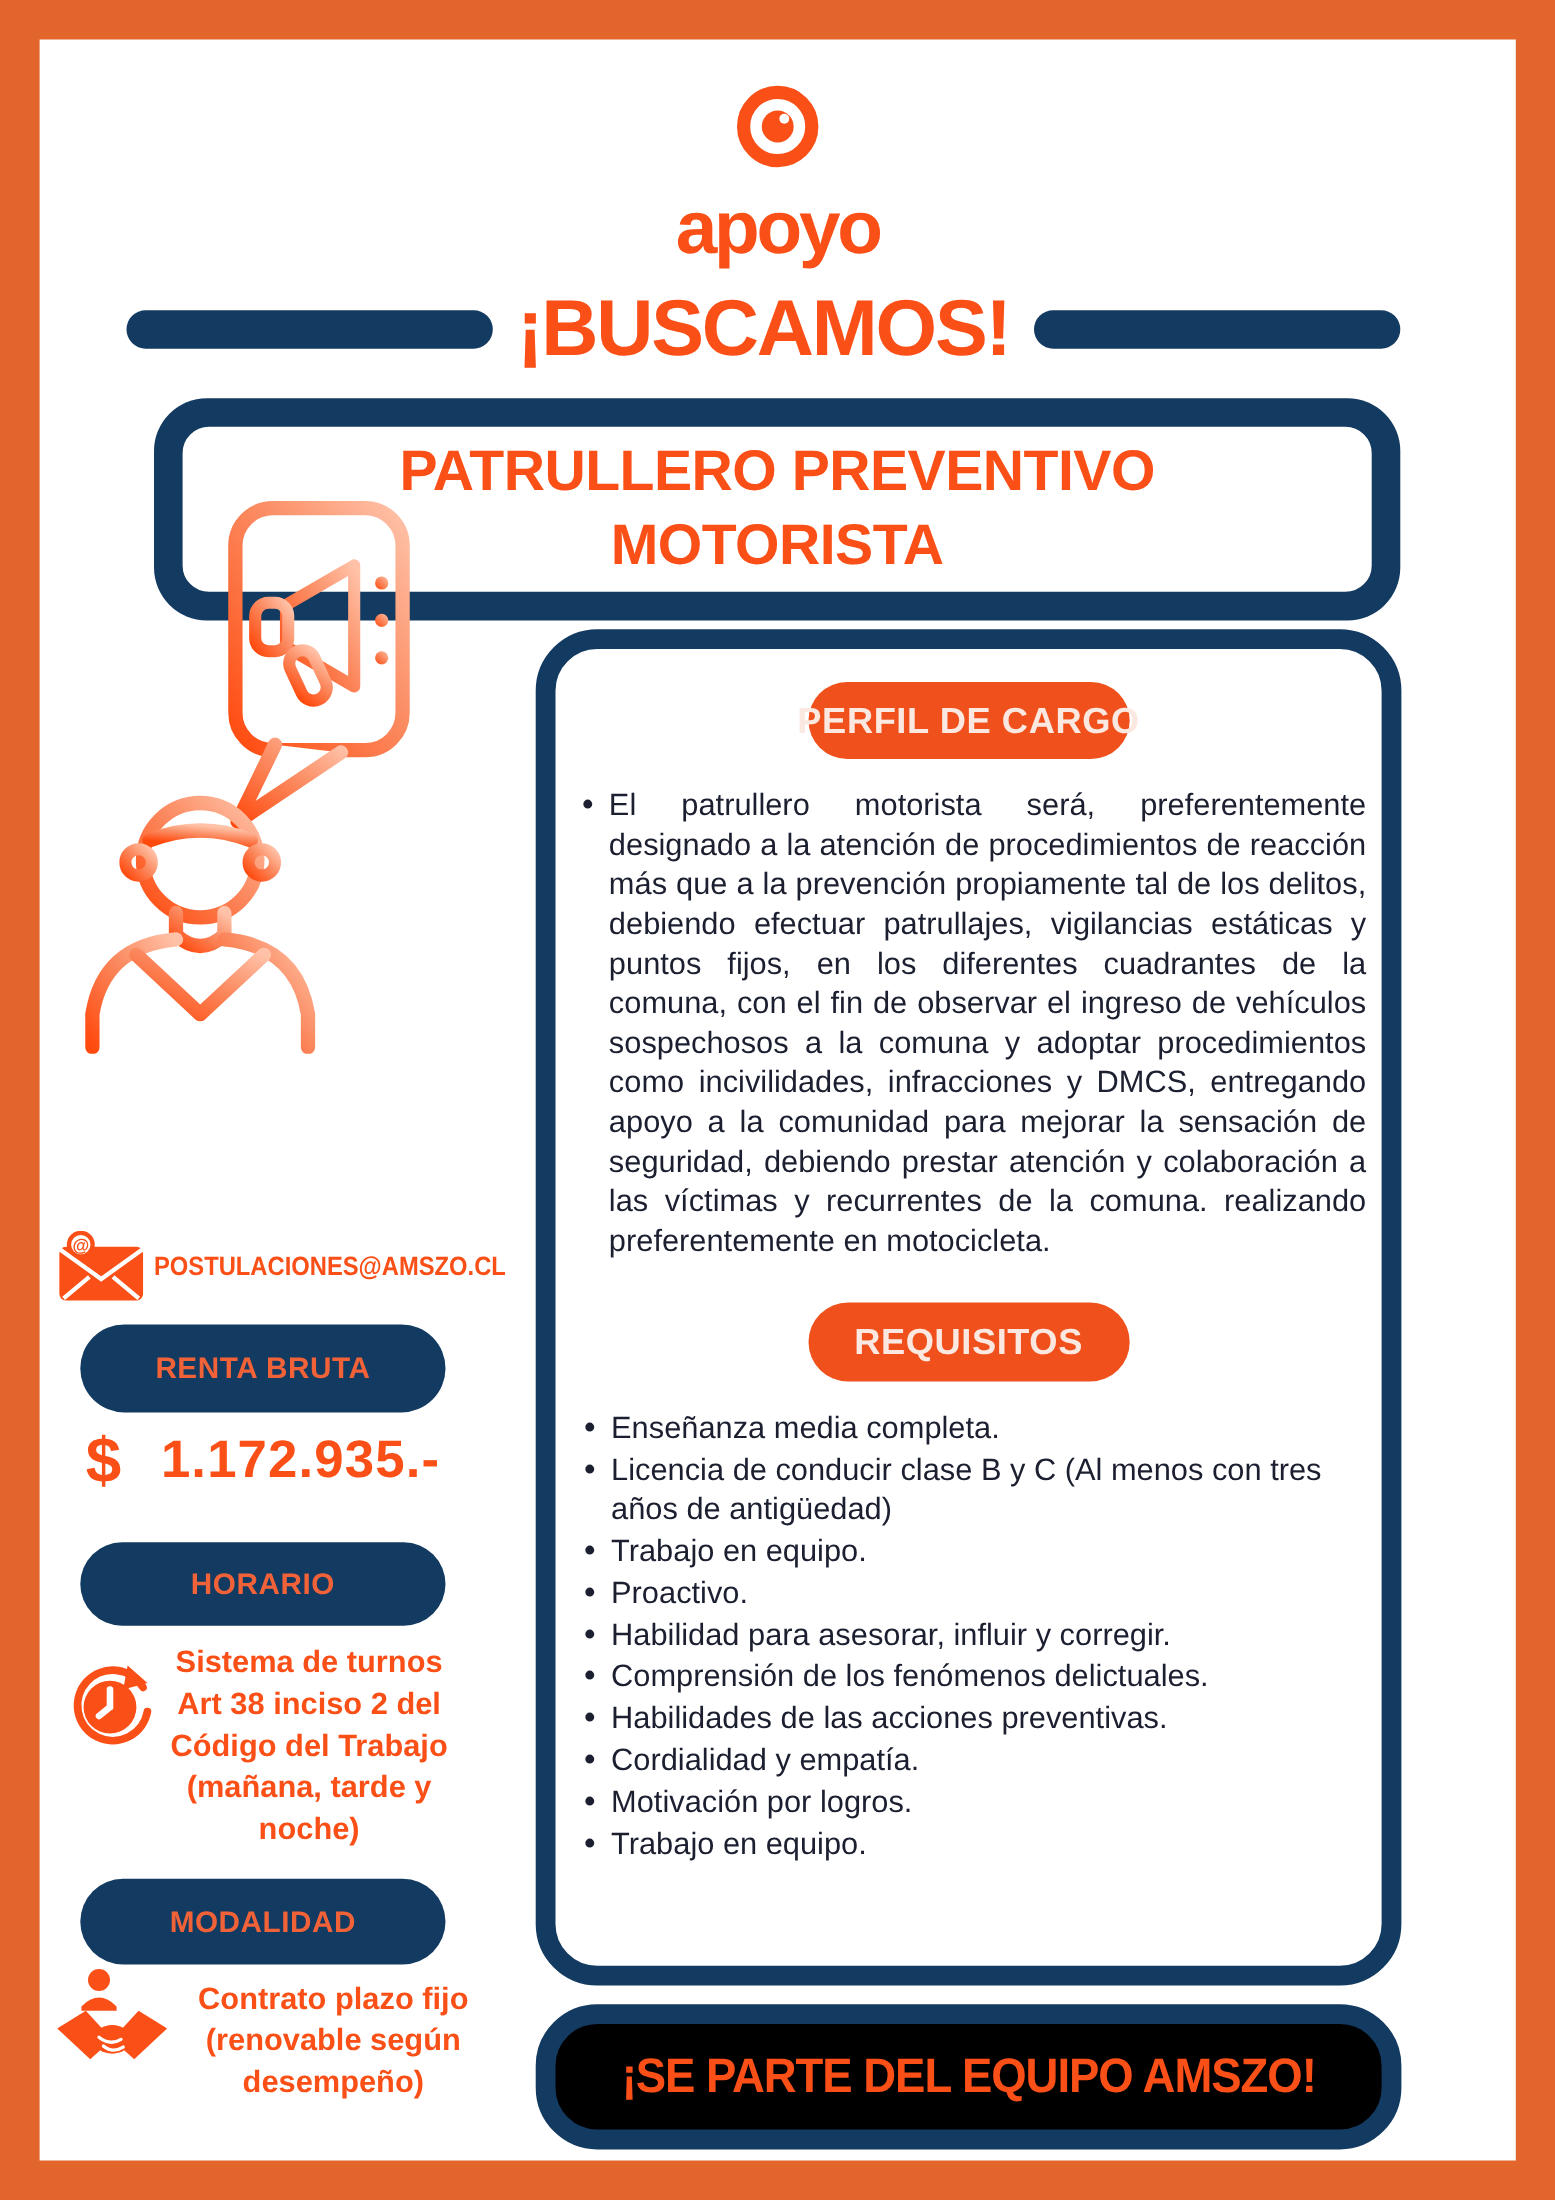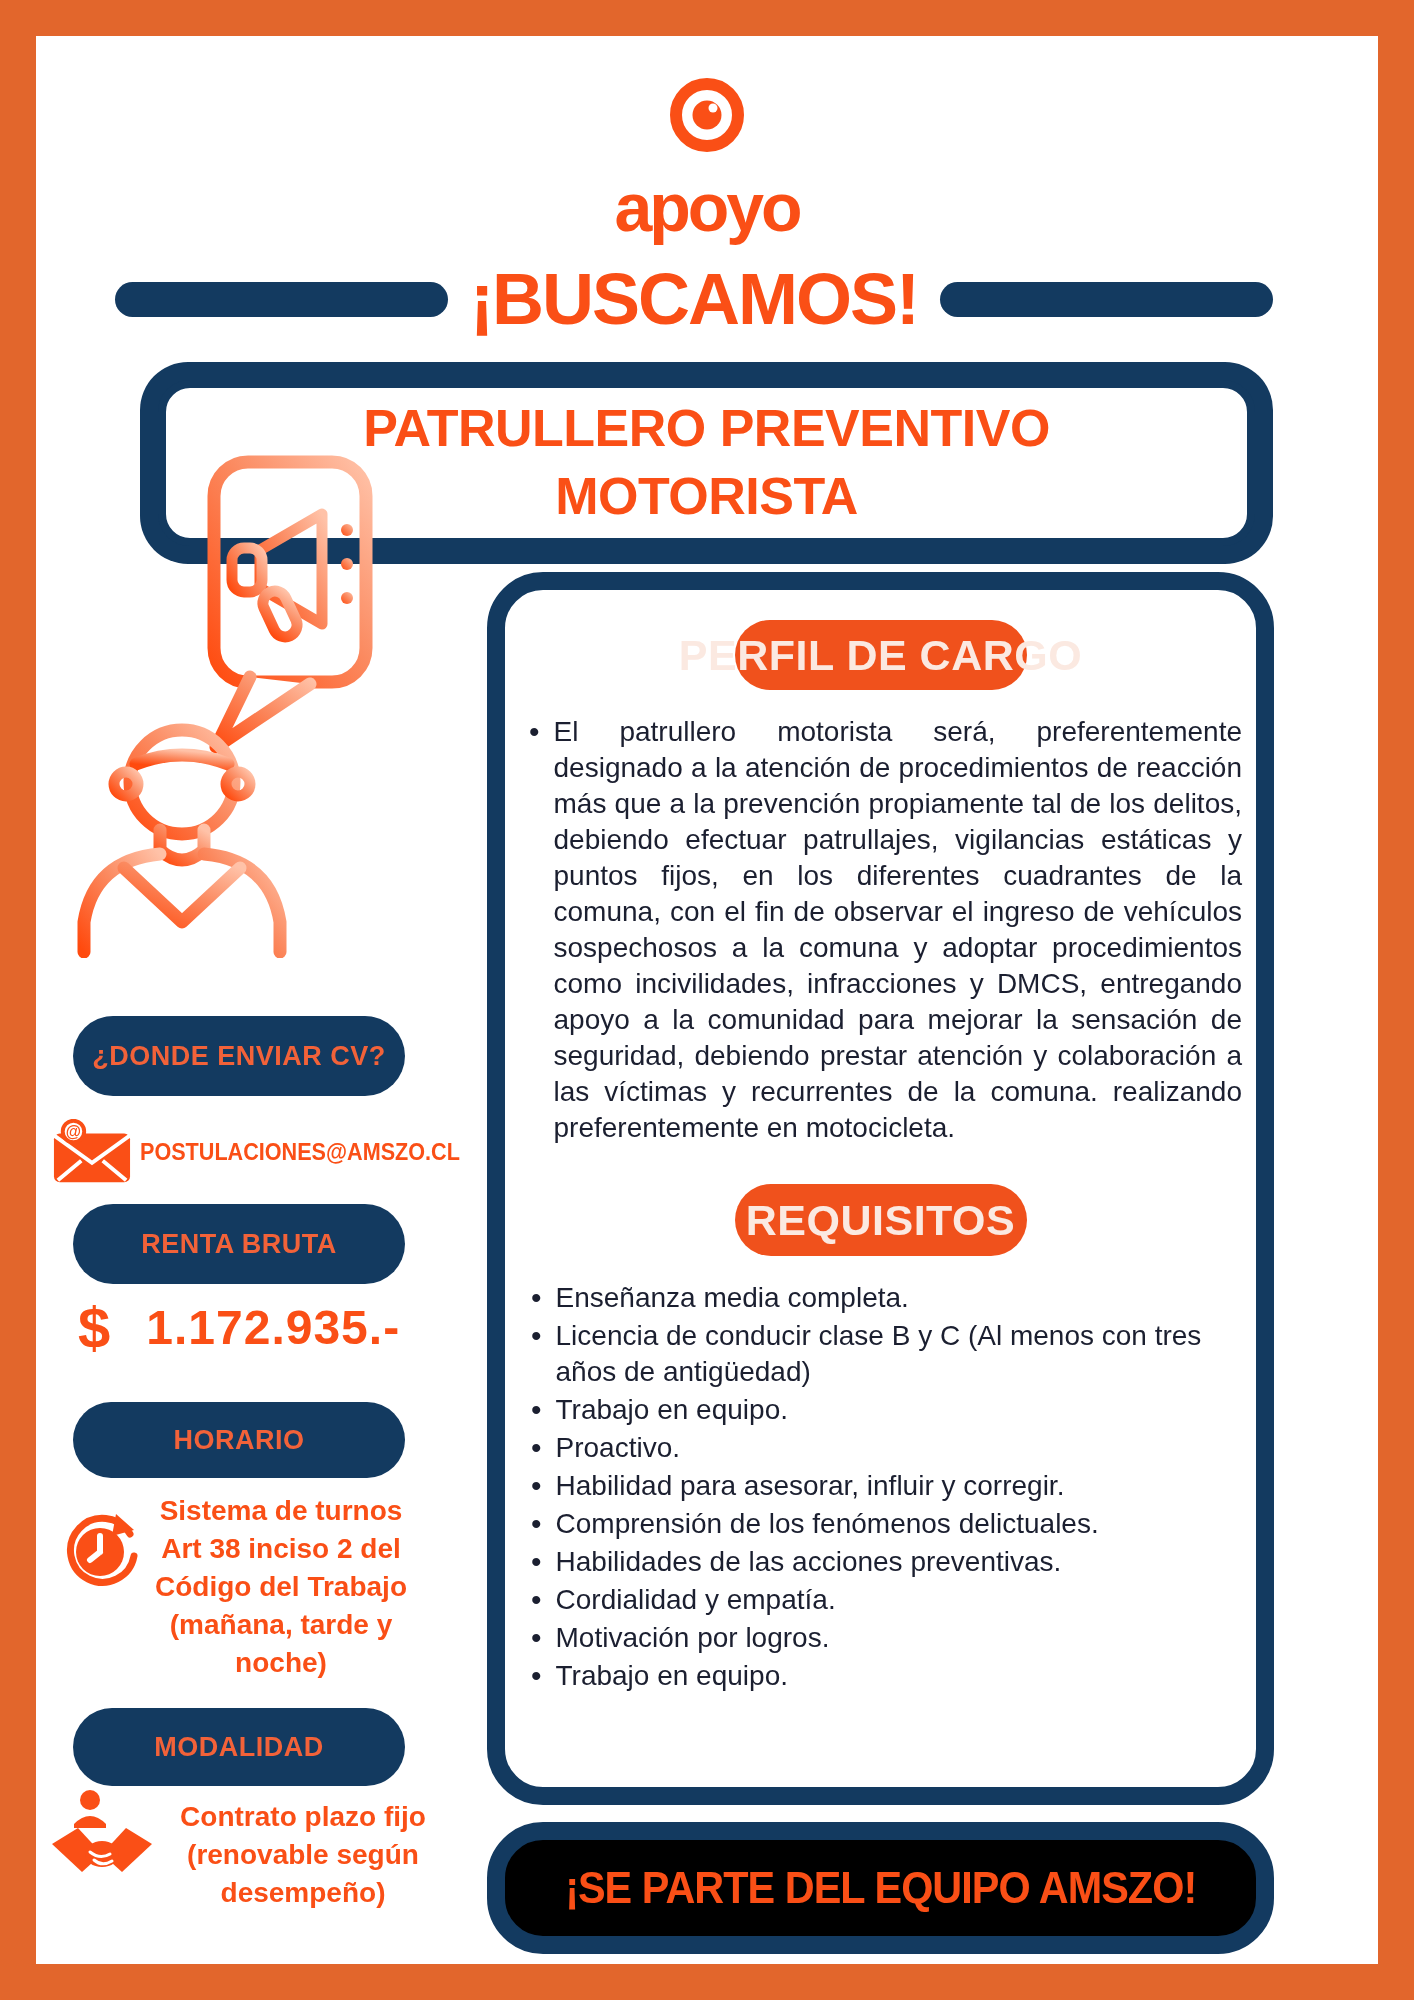--- a/index.html
+++ b/index.html
@@ -63,21 +63,21 @@
   .handshake-icon{position:absolute;left:50px;top:1788px;width:104px;height:96px}
   .modalidad-text{position:absolute;left:174px;top:1798px;width:258px;text-align:center;
     font-size:28px;font-weight:bold;color:var(--accent,#FA4F16);line-height:38px}
 
   
   .panel{position:absolute;left:487px;top:572px;width:787px;height:1233px;background:#fff;
     border:18px solid var(--navy,#133A60);border-radius:56px;overflow:hidden}
   .section-pill{width:292px;height:70px;border-radius:36px;background:var(--pill-fill,#F0511C);
     display:flex;align-items:center;justify-content:center;margin:30px auto 0}
   .section-pill.req{margin-top:38px;height:72px}
-  .section-pill .lbl{font-size:43px;font-weight:bold;color:var(--pill-text,#FBE9E1);letter-spacing:.5px;white-space:nowrap}
+  .section-pill .lbl{font-size:33px;font-weight:bold;color:var(--pill-text,#FBE9E1);letter-spacing:.5px;white-space:nowrap}
 
   .perfil-para{display:flex;gap:14px;margin:24px 14px 0 24px;color:var(--body-text,#1B1F30)}
   .perfil-para .dot{font-size:30px;line-height:36px}
   .perfil-para .txt{flex:1;font-size:28px;line-height:36px;text-align:justify}
 
   .req-list{list-style:none;margin:24px 40px 0 26px}
   .req-item{display:flex;gap:14px;font-size:28px;line-height:36px;color:var(--body-text,#1B1F30);margin-bottom:2px}
   .req-item::before{content:"\2022";font-size:30px;line-height:36px}
 
   
@@ -136,23 +136,20 @@
       <path d="M60 416 L118 470 L176 416"></path>
       <path d="M118 470 L118 500"></path>
     </g>
     <g fill="url(#og)">
       <circle cx="283" cy="78" r="6"></circle>
       <circle cx="283" cy="112" r="6"></circle>
       <circle cx="283" cy="146" r="6"></circle>
     </g>
   </svg>
 
-  <div class="side-pill pill-cv">
-    <span class="lbl">¿DONDE ENVIAR CV?</span>
-  </div>
   <div class="email-row">
     <svg class="email-icon" viewBox="0 0 82 66">
       <rect x="2" y="14" width="78" height="50" rx="6" fill="var(--accent,#FA4F16)"></rect>
       <path d="M2 16 L41 44 L80 16" stroke="#ffffff" stroke-width="4" fill="none"></path>
       <path d="M6 62 L30 42 M76 62 L52 42" stroke="#ffffff" stroke-width="4" fill="none"></path>
       <circle cx="22" cy="12" r="11" fill="#ffffff" stroke="var(--accent,#FA4F16)" stroke-width="4"></circle>
       <text x="22" y="18" font-size="16" font-weight="bold" fill="var(--accent,#FA4F16)" text-anchor="middle">@</text>
     </svg>
     <span class="email-text">POSTULACIONES@AMSZO.CL</span>
   </div>

